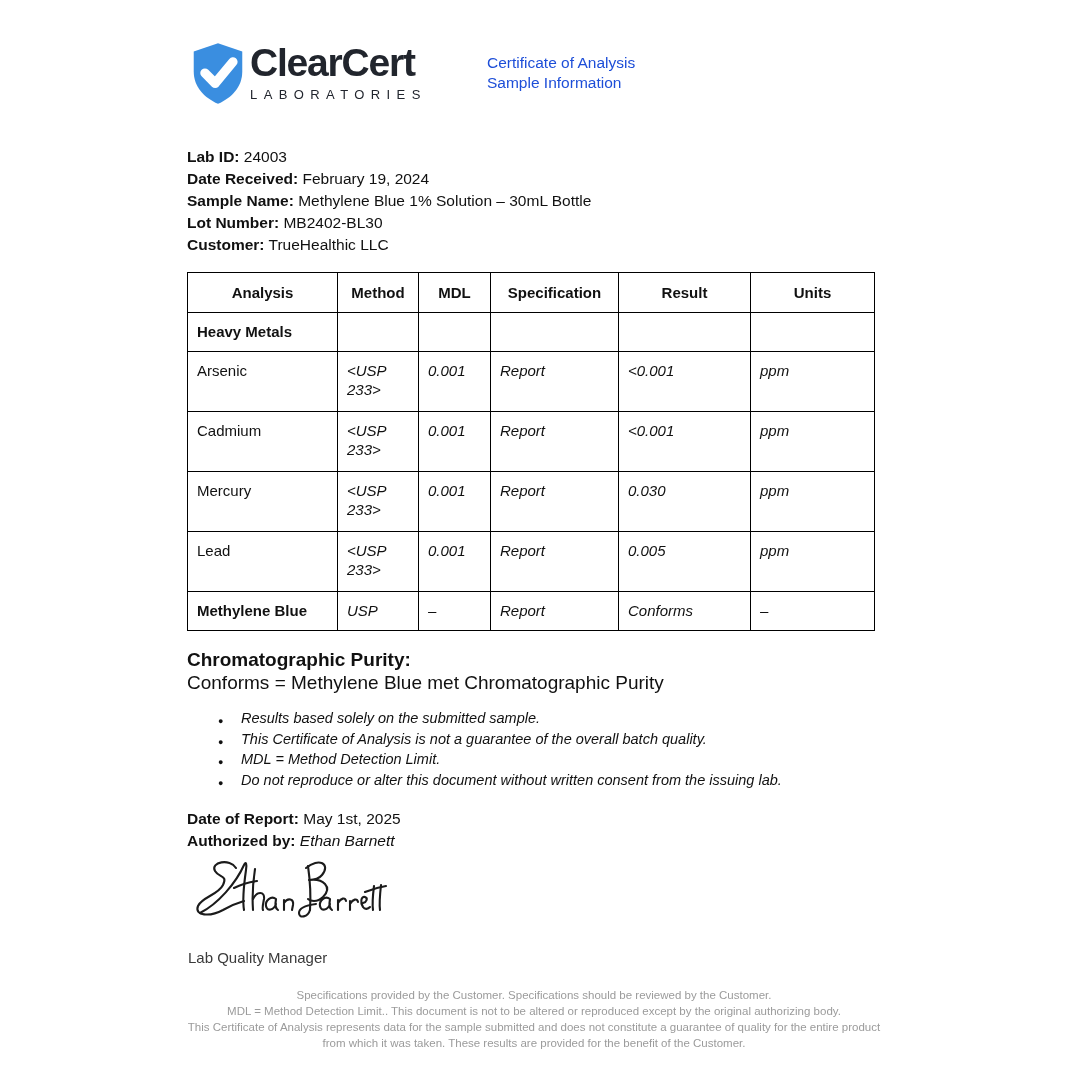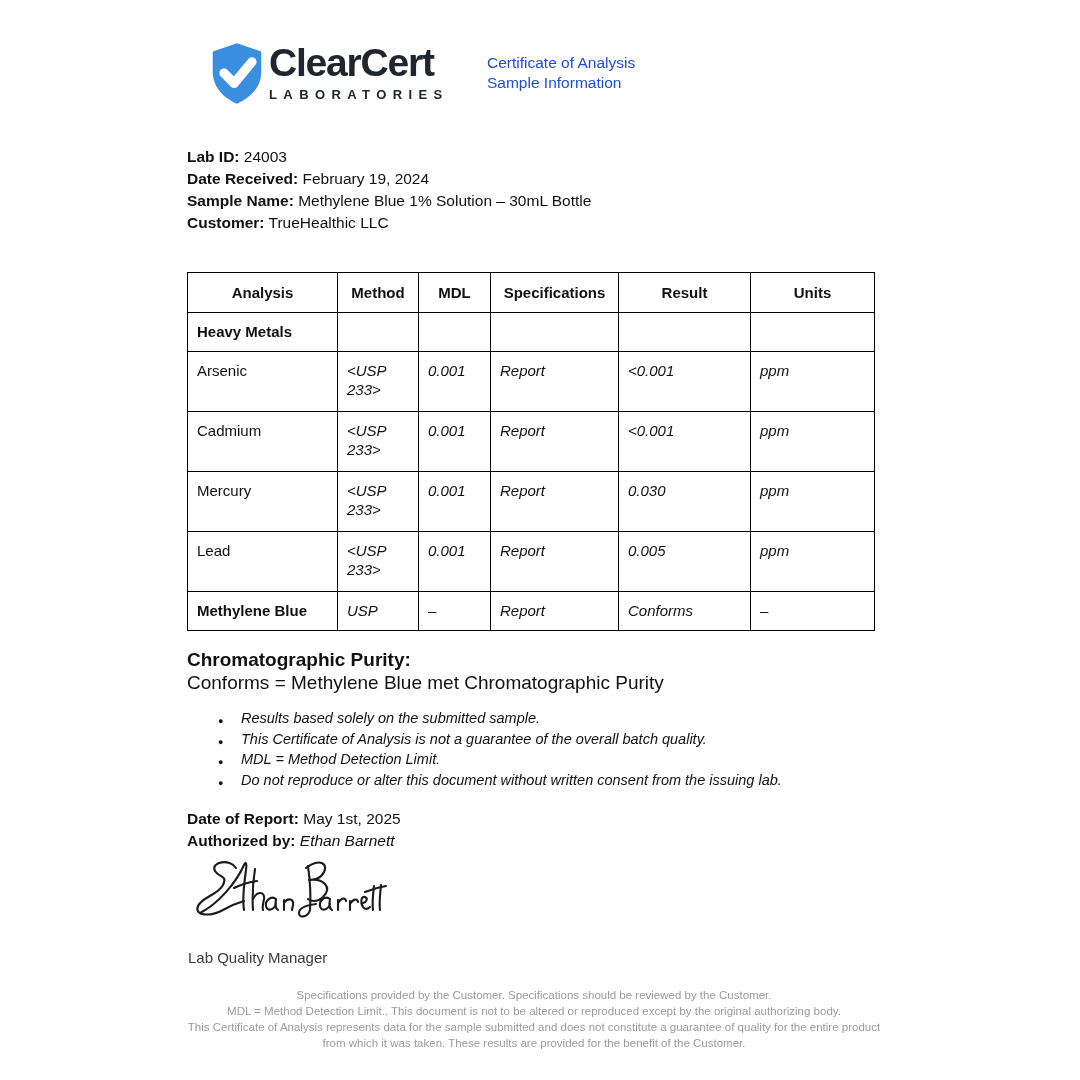--- a/index.html
+++ b/index.html
@@ -1,24 +1,24 @@
 <!DOCTYPE html>
 <html><head>
 <meta charset="utf-8">
 <style>
   html,body{margin:0;padding:0;background:#ffffff;}
   body{width:1080px;height:1080px;font-family:"Liberation Sans",sans-serif;color:#111;}
   .page{position:relative;width:1080px;height:1080px;background:#fff;overflow:hidden;}
 
   
-  .logo-wrap{position:absolute;left:209px;top:41px;display:flex;align-items:flex-start;}
+  .logo-wrap{position:absolute;left:190px;top:41px;display:flex;align-items:flex-start;}
   .shield{width:56px;height:66px;flex:0 0 auto;}
   .logo-text{margin-left:4px;padding-top:2px;}
   .brand{font-size:39px;font-weight:700;letter-spacing:-1.2px;color:#21252d;line-height:40px;}
-  .brand-sub{font-size:13px;font-weight:700;letter-spacing:6.4px;color:#21252d;margin-top:4px;}
+  .brand-sub{font-size:13px;font-weight:400;letter-spacing:6.4px;color:#21252d;margin-top:4px;}
   .doc-type{position:absolute;left:487px;top:53px;font-size:15.5px;line-height:19.5px;color:#1d4ed8;}
 
   
   .sample-info{position:absolute;left:187px;top:146px;font-size:15.5px;line-height:22px;}
   .lbl{font-weight:700;}
   .it{font-style:italic;}
 
   
   table.coa{position:absolute;left:187px;top:272px;width:687px;border-collapse:collapse;table-layout:fixed;}
   table.coa{border:1.5px solid #000;}
@@ -62,38 +62,39 @@
 
   <div class="doc-type">
     <div>Certificate of Analysis</div>
     <div>Sample Information</div>
   </div>
 
   <div class="sample-info">
     <div><span class="lbl">Lab ID:</span><span> 24003</span></div>
     <div><span class="lbl">Date Received:</span><span> February 19, 2024</span></div>
     <div><span class="lbl">Sample Name:</span><span> Methylene Blue 1% Solution – 30mL Bottle</span></div>
+    <div><span class="lbl">Lot Number:</span><span> MB2402-BL30</span></div>
     <div><span class="lbl">Customer:</span><span> TrueHealthic LLC</span></div>
   </div>
 
   <table class="coa">
     <colgroup>
       <col style="width:150px">
         <col style="width:81px">
         <col style="width:72px">
       <col style="width:128px">
         <col style="width:132px">
         <col style="width:124px">
     </colgroup>
     <tbody>
         <tr class="row-short">
       <th>Analysis</th>
       <th>Method</th>
       <th>MDL</th>
-      <th>Specifications</th>
+      <th>Specification</th>
       <th>Result</th>
       <th>Units</th>
     </tr>
     <tr class="row-short">
       <td class="lbl">Heavy Metals</td>
       <td></td>
       <td></td>
       <td></td>
       <td></td>
       <td></td>

